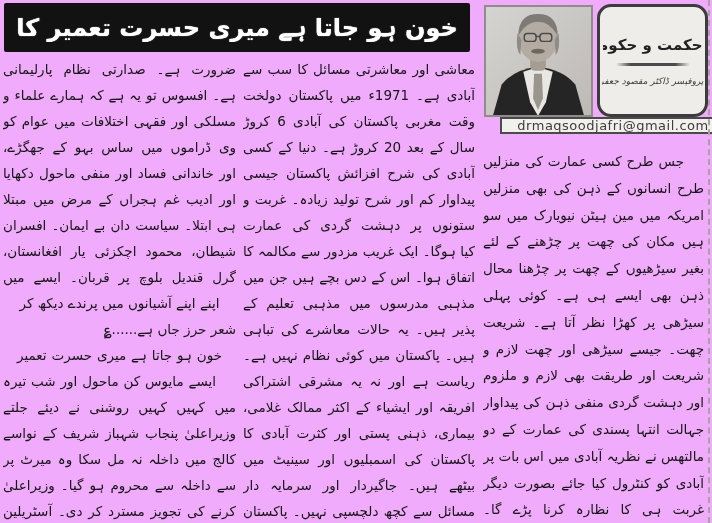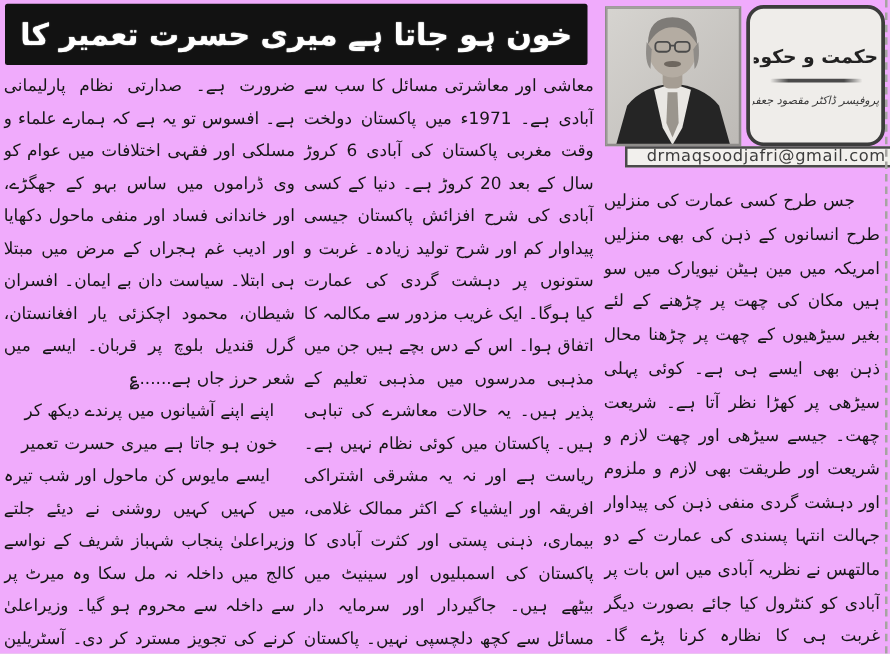--- a/index.html
+++ b/index.html
@@ -167,22 +167,22 @@
 
   <div class="line">ضرورت ہے۔ صدارتی نظام پارلیمانی نظام سے بہتر</div>
       <div class="line">ہے۔ افسوس تو یہ ہے کہ ہمارے علماء و فقہاء مسجدوں میں</div>
       <div class="line">مسلکی اور فقہی اختلافات میں عوام کو الجھا رہے ہیں۔ ٹی</div>
       <div class="line">وی ڈراموں میں ساس بہو کے جھگڑے، محبت کی شادی</div>
       <div class="line">اور خاندانی فساد اور منفی ماحول دکھایا جا رہا ہے۔ شاعر</div>
       <div class="line">اور ادیب غم ہجراں کے مرض میں مبتلا اور ہر طرف ابتلا</div>
       <div class="line">ہی ابتلا۔ سیاست دان بے ایمان۔ افسران نمائندہ</div>
       <div class="line">شیطان، محمود اچکزئی یار افغانستان، مفتی عبدالقوی ماڈل</div>
       <div class="line">گرل قندیل بلوچ پر قربان۔ ایسے میں ڈاکٹر منور ہاشمی کا</div>
+      <div class="line poem">اپنے اپنے آشیانوں میں پرندے دیکھ کر</div>
       <div class="line align-start">شعر حرز جاں ہے......؏</div>
-      <div class="line poem">اپنے اپنے آشیانوں میں پرندے دیکھ کر</div>
       <div class="line poem">خون ہو جاتا ہے میری حسرت تعمیر کا</div>
       <div class="line indent">ایسے مایوس کن ماحول اور شب تیرہ و تاریک</div>
       <div class="line">میں کہیں کہیں روشنی نے دیئے جلتے دکھائی دیتے ہیں۔</div>
       <div class="line">وزیراعلیٰ پنجاب شہباز شریف کے نواسے کو ایچی سن</div>
       <div class="line">کالج میں داخلہ نہ مل سکا وہ میرٹ پر نہ آنے کی وجہ</div>
       <div class="line">سے داخلہ سے محروم ہو گیا۔ وزیراعلیٰ نے رولز ریلیکس</div>
       <div class="line">کرنے کی تجویز مسترد کر دی۔ آسٹریلین پرنسپل کو فون</div>
     </div>
 
   <div class="page-rule"></div>

